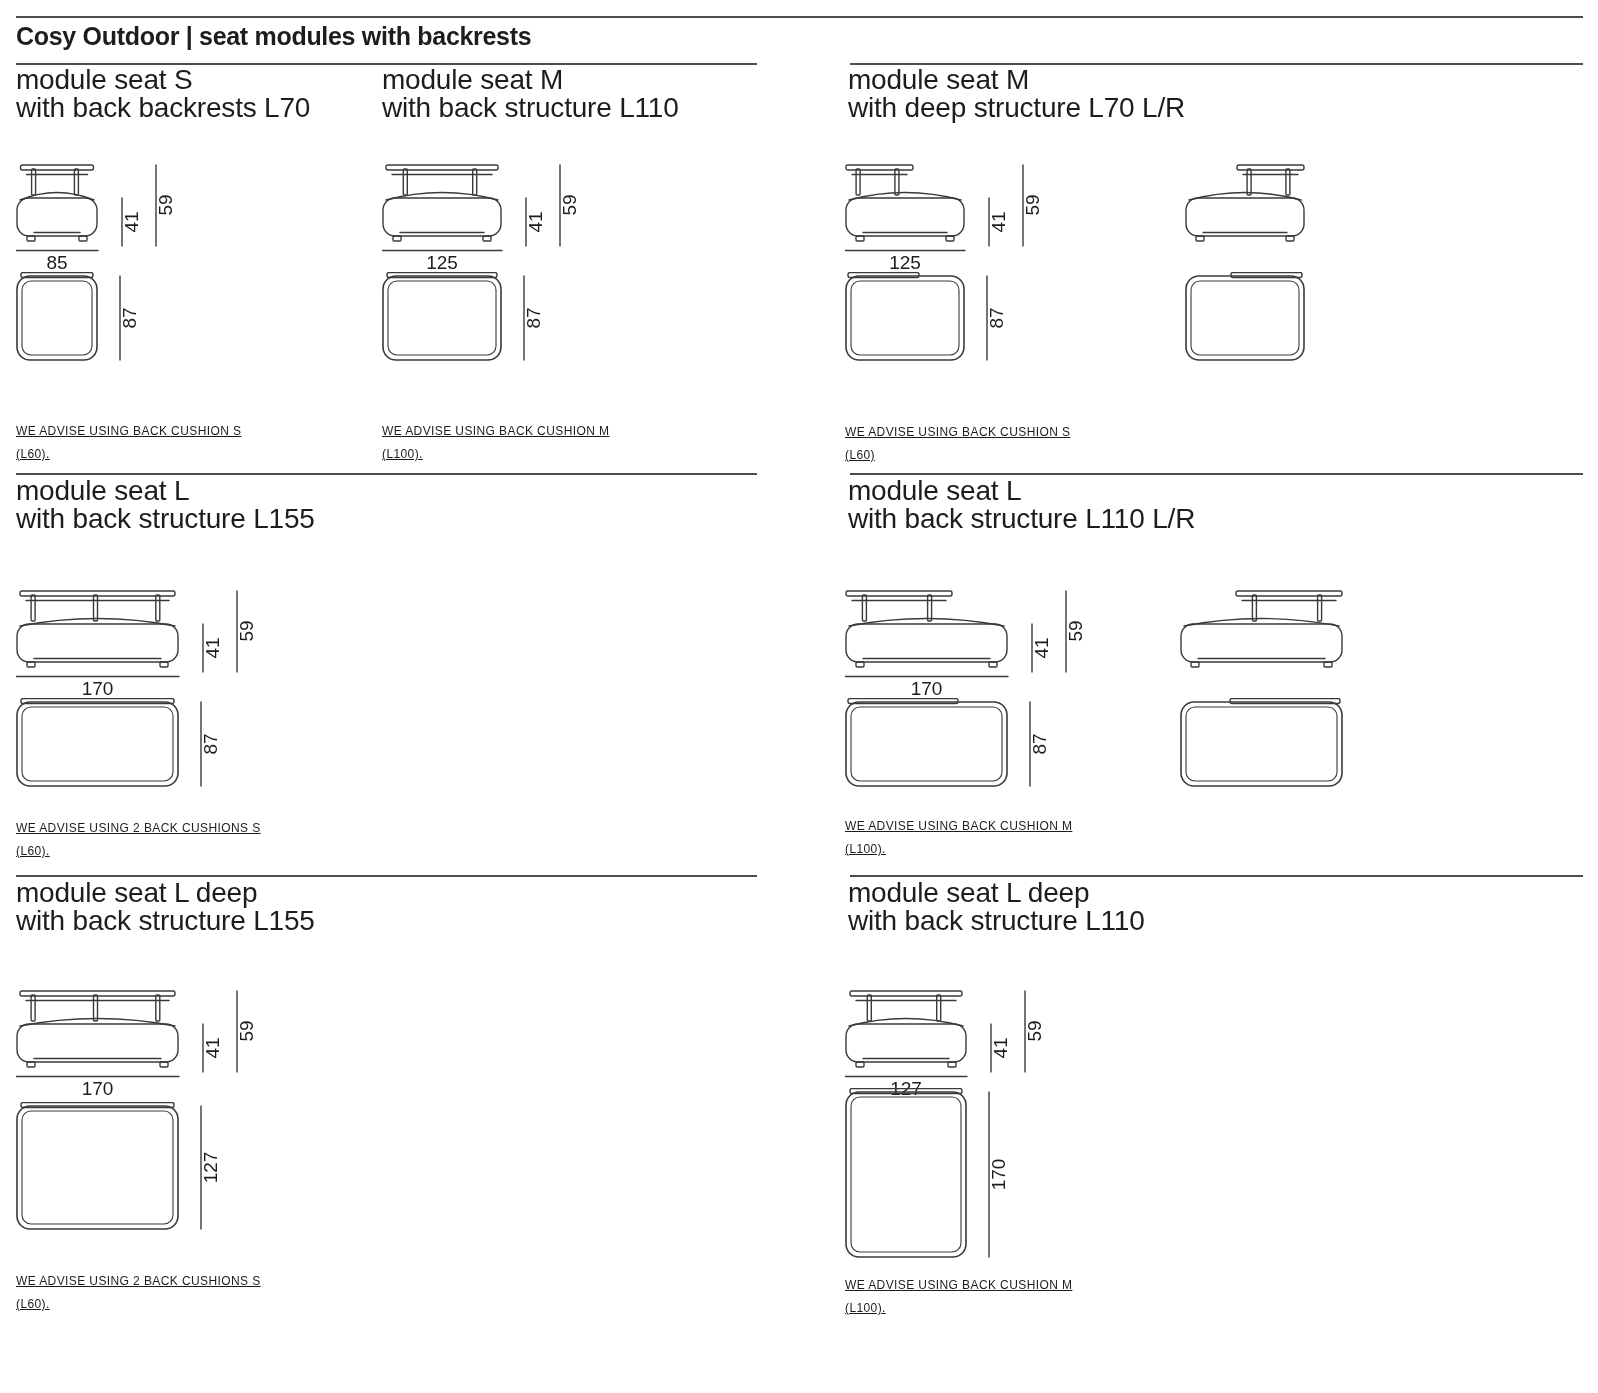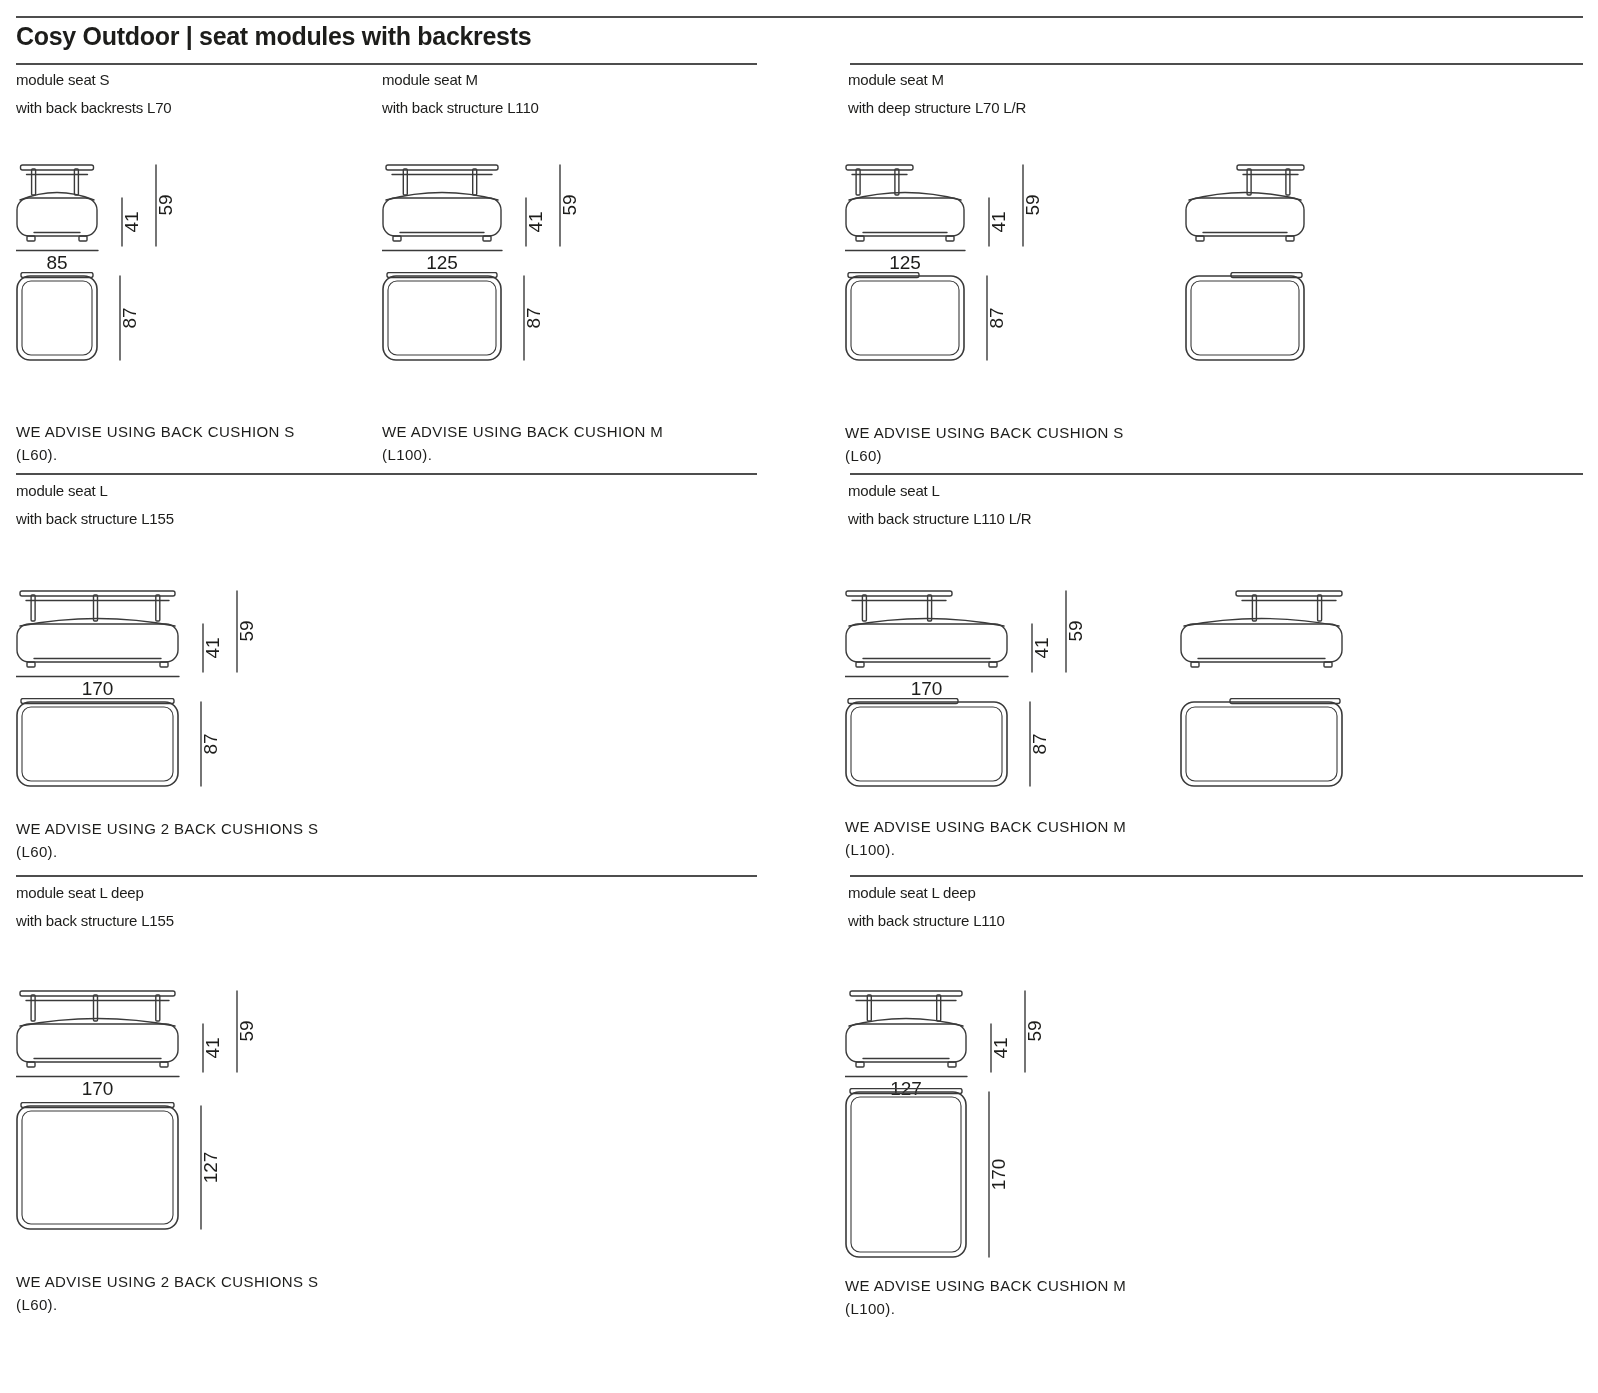--- a/index.html
+++ b/index.html
@@ -5,25 +5,25 @@
   html,body{margin:0;padding:0;background:#ffffff;}
   .page{position:relative;width:1598px;height:1393px;background:#fff;
         font-family:"Liberation Sans",sans-serif;color:#1d1d1b;overflow:hidden;}
   .rule{position:absolute;height:2px;background:#4d4d4d;}
   .r-top{left:16px;top:16px;width:1567px;}
   .r1l{left:16px;top:63px;width:741px;}  .r1r{left:850px;top:63px;width:733px;}
   .r2l{left:16px;top:473px;width:741px;} .r2r{left:850px;top:473px;width:733px;}
   .r3l{left:16px;top:875px;width:741px;} .r3r{left:850px;top:875px;width:733px;}
   .title{position:absolute;left:16px;top:22px;font-size:25px;font-weight:bold;
          letter-spacing:-0.3px;white-space:nowrap;text-align:right;}
-  .mh{position:absolute;font-size:15px;line-height:28px;letter-spacing:-0.2px;white-space:nowrap;}
+  .mh{position:absolute;font-size:28px;line-height:28px;letter-spacing:-0.2px;white-space:nowrap;}
   .pos-h0{left:16px;top:66px;}  .pos-h1{left:382px;top:66px;} .pos-h2{left:848px;top:66px;}
   .pos-h3{left:16px;top:477px;} .pos-h4{left:848px;top:477px;}
   .pos-h5{left:16px;top:879px;} .pos-h6{left:848px;top:879px;}
-  .adv{position:absolute;font-size:15px;line-height:23px;letter-spacing:0.4px;white-space:nowrap;}
+  .adv{position:absolute;font-size:12px;line-height:23px;letter-spacing:0.4px;white-space:nowrap;text-decoration:underline;}
   .pos-a0{left:16px;top:420px;}  .pos-a1{left:382px;top:420px;} .pos-a2{left:845px;top:421px;}
   .pos-a3{left:16px;top:817px;}  .pos-a4{left:845px;top:815px;}
   .pos-a5{left:16px;top:1270px;} .pos-a6{left:845px;top:1274px;}
   .diag{position:absolute;}
   .dim{stroke:none;fill:#1d1d1b;font-family:"Liberation Sans",sans-serif;font-size:19px;}
 </style>
 </head>
 <body>
 
 <div class="page" id="page-root">

